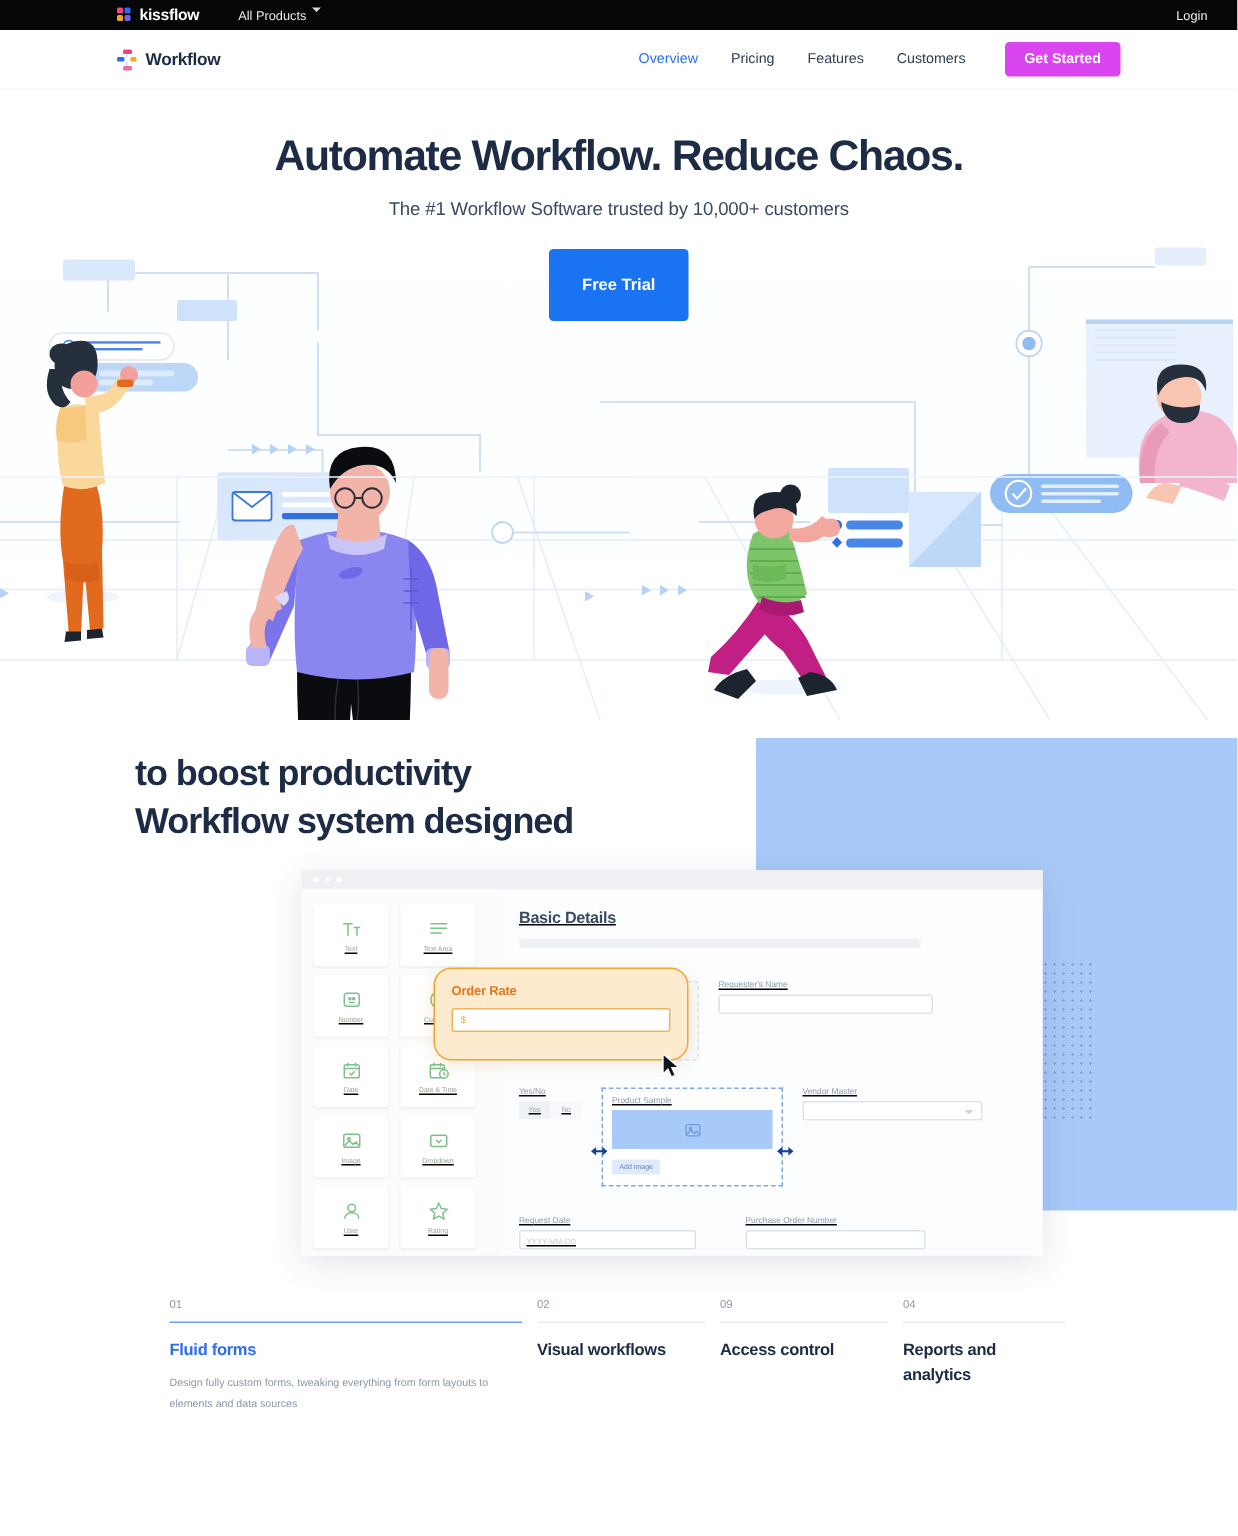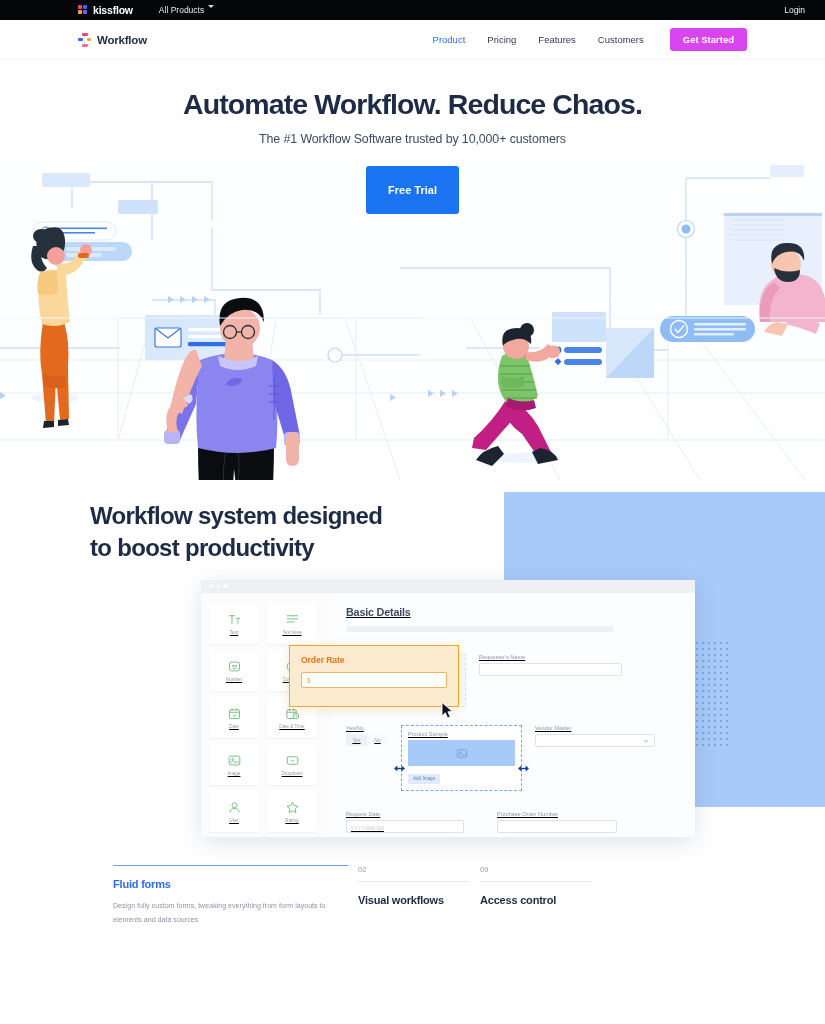--- a/index.html
+++ b/index.html
@@ -112,21 +112,21 @@
   .imgwidget { position:relative; border:1px dashed #7aa8f0; padding:5px 6px 6px; background:#fff; }
   .imgwidget .iw-lbl { font-size:5.6px; color:#8d98a9; margin-bottom:3px; }
   .img-ph { width:107px; height:26px; background:#a8caf8; display:flex; align-items:center; justify-content:center; }
   .addimg { margin-top:4px; display:inline-block; background:#dfeafc; color:#6a7fa0; font-size:4.6px; padding:2.5px 5px; border-radius:1.5px; }
   .harrow { position:absolute; width:11px; height:7px; color:#14418f; }
   .harrow.l { left:-8px; top:32px; }
   .harrow.r { right:-8px; top:32px; }
 
   
   .orderrate { position:absolute; left:88px; top:65px; width:170px; height:62px;
-    background:#fdebd0; border:1.6px solid #f0a635; border-radius:0; padding:9px 11px;
+    background:#fdebd0; border:1.6px solid #f0a635; border-radius:12px; padding:9px 11px;
     box-shadow:0 3px 10px rgba(200,140,40,.18); z-index:5; }
   .or-title { font-size:8.6px; font-weight:700; color:#e2761b; letter-spacing:-0.1px; }
   .or-inp { margin-top:7px; height:16px; background:#fff; border:1px solid #f0b45e; border-radius:2px;
             font-size:6.5px; color:#f0a635; padding:4px 5px; }
   .cursor { position:absolute; left:240px; top:122px; z-index:6; }
 
   
   .tabs { position:absolute; left:113px; top:385px; width:612px; display:flex; }
   .tab { position:relative; padding-right:10px; }
   .tab-num { font-size:7.6px; color:#8f9bb0; padding-bottom:7px; }
@@ -164,21 +164,21 @@
         <span class="bar b1"></span>
           <span class="bar b2"></span>
         <span class="bar b3"></span>
           <span class="bar b4"></span>
         <span class="ln l1"></span>
           <span class="ln l2"></span>
       </span>
       <span class="nav-brand-label">Workflow</span>
     </div>
     <div class="nav-links">
-      <a class="nav-link active">Product</a>
+      <a class="nav-link active">Overview</a>
       <a class="nav-link">Pricing</a>
       <a class="nav-link">Features</a>
       <a class="nav-link">Customers</a>
       <div class="nav-cta">Get Started</div>
     </div>
   </div>
 
   <div class="hero">
 
     <svg class="hero-svg" width="825" height="420" viewBox="0 0 825 420">
@@ -362,22 +362,22 @@
       <div class="hero-sub">The #1 Workflow Software trusted by 10,000+ customers</div>
       <div class="hero-btn">Free Trial</div>
     </div>
   </div>
 
   <div class="sec2">
     <div class="blue-block"></div>
     <div class="dots"></div>
 
     <div class="sec2-h2">
+      <div>to boost productivity</div>
       <div>Workflow system designed</div>
-      <div>to boost productivity</div>
     </div>
 
     <div class="mock">
       <div class="mock-chrome">
         <i></i>
           <i></i>
           <i></i>
       </div>
       <div class="mock-body">
 
@@ -560,29 +560,35 @@
       </div>
       <span class="cursor">
         <svg width="13" height="17" viewBox="0 0 13 17">
           <path d="M1 0.5 L1 14 L4.3 10.8 L6.6 16 L9.2 14.8 L6.9 9.8 L11.5 9.6Z" fill="#0b1320" stroke="#fff" stroke-width="0.9"></path>
         </svg>
       </span>
     </div>
 
     <div class="tabs">
       <div class="tab active" style="width:245px;">
+        <div class="tab-num">01</div>
         <div class="tab-rule"></div>
         <div class="tab-name">Fluid forms</div>
         <div class="tab-desc" style="width:222px;">Design fully custom forms, tweaking everything from form layouts to elements and data sources</div>
       </div>
       <div class="tab" style="width:122px;">
         <div class="tab-num">02</div>
         <div class="tab-rule"></div>
         <div class="tab-name">Visual workflows</div>
       </div>
       <div class="tab" style="width:122px;">
         <div class="tab-num">09</div>
         <div class="tab-rule"></div>
         <div class="tab-name">Access control</div>
       </div>
+      <div class="tab" style="width:118px;">
+        <div class="tab-num">04</div>
+        <div class="tab-rule"></div>
+        <div class="tab-name" style="width:70px;">Reports and analytics</div>
+      </div>
     </div>
   </div>
 </div>
 
 </body></html>

